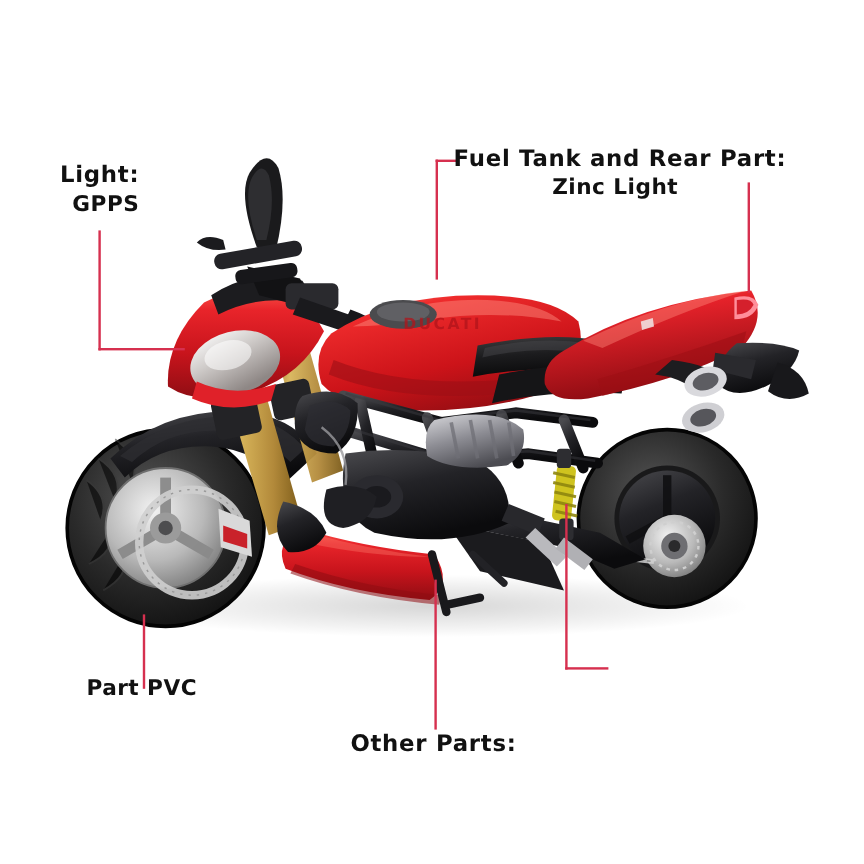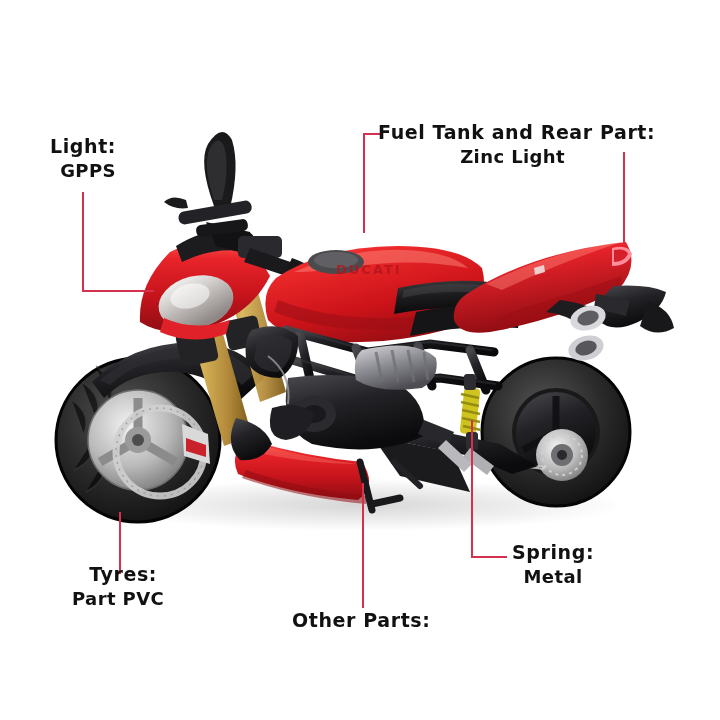--- a/index.html
+++ b/index.html
@@ -11,21 +11,21 @@
     position:relative;
   }
   #stage{position:absolute;inset:0;width:720px;height:720px;background:#fff;}
 
   
   .callout{position:absolute;text-align:center;line-height:1.30;color:#111;white-space:nowrap;}
   .callout .ttl{font-weight:bold;font-size:19px;letter-spacing:.6px;display:block;}
   .callout .sub{font-weight:bold;font-size:18px;letter-spacing:.4px;display:block;}
   .c-light   {left:48px; top:134px;}
   .c-light .ttl{text-align:center;padding-left:2px;}
-  .c-light .sub{text-align:center;padding-left:12px;}
+  .c-light .sub{text-align:right;padding-left:12px;}
   .c-fuel    {left:356px;top:120px;}
   .c-fuel .ttl{text-align:right;padding-left:22px;}
   .c-fuel .sub{text-align:center;padding-left:14px;}
   .c-tyres   {left:72px; top:562px;}
   .c-tyres .ttl{padding-left:10px;}
   .c-other   {left:292px;top:608px;text-align:right;}
   .c-spring  {left:512px;top:540px;}
 
   
   .lead{position:absolute;background:#d6304f;}
@@ -308,26 +308,21 @@
     <span class="ttl">Light:</span>
     <span class="sub">GPPS</span>
   </div>
 
   <div class="callout c-fuel">
     <span class="ttl">Fuel Tank and Rear Part:</span>
     <span class="sub">Zinc Light</span>
   </div>
 
   <div class="callout c-tyres">
-    <span class="ttl">Tyres:</span>
     <span class="sub">Part PVC</span>
   </div>
 
   <div class="callout c-other">
     <span class="ttl">Other Parts:</span>
   </div>
 
-  <div class="callout c-spring">
-    <span class="ttl">Spring:</span>
-    <span class="sub">Metal</span>
-  </div>
 
 </div>
 
 </body></html>

